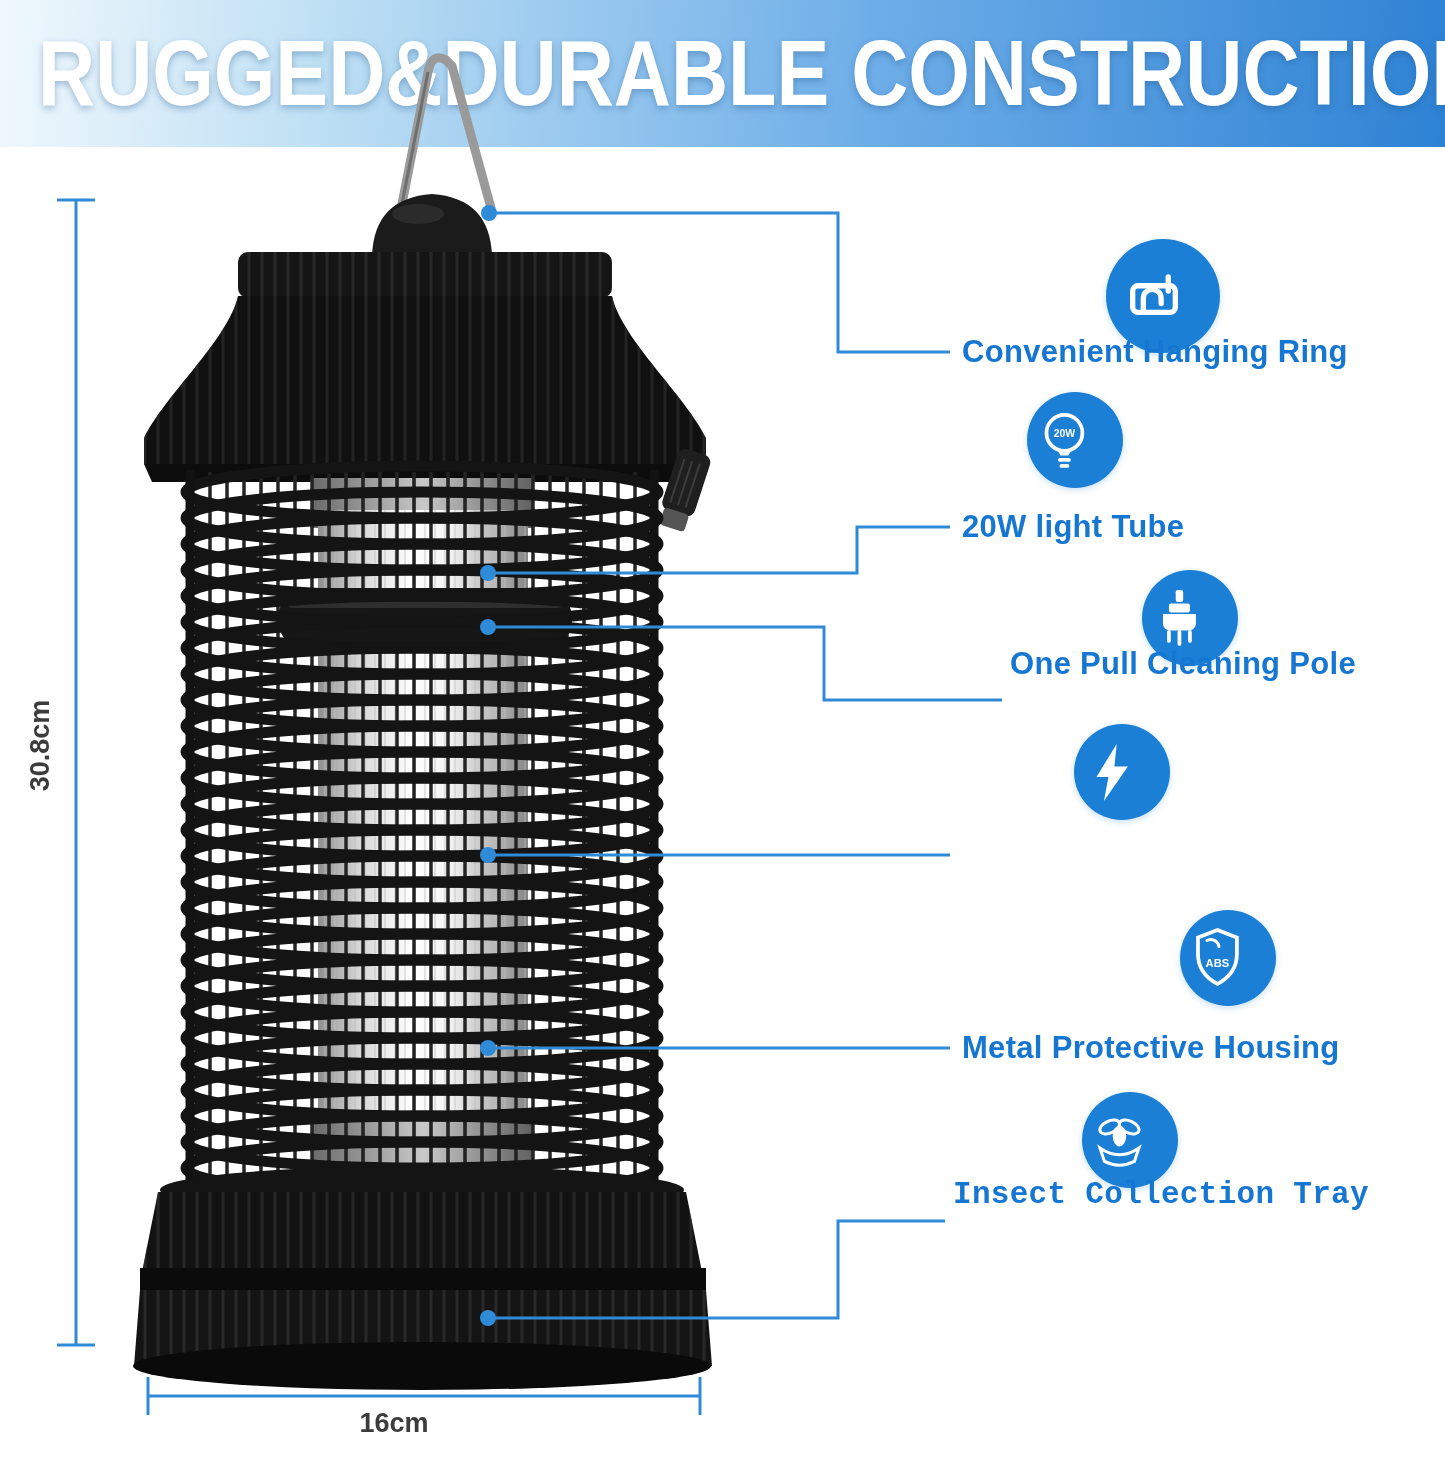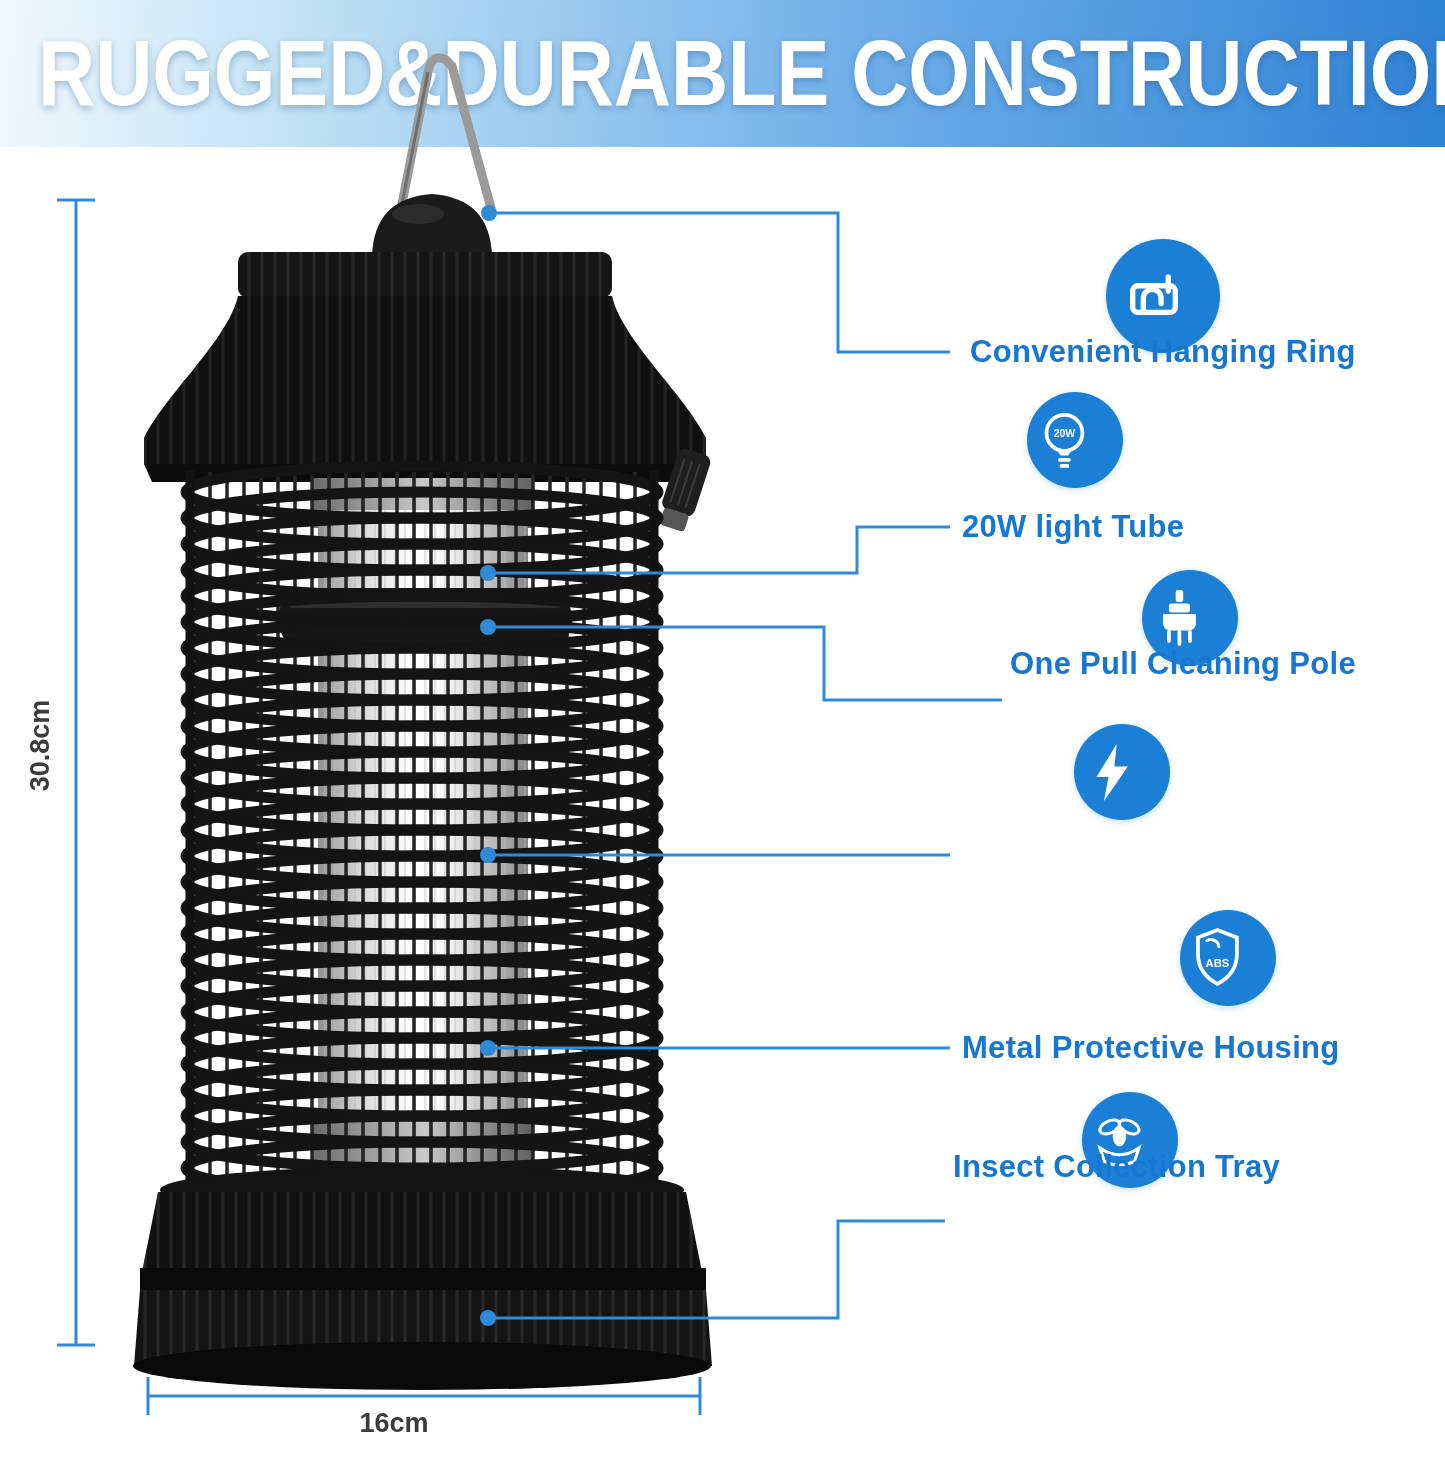--- a/index.html
+++ b/index.html
@@ -192,21 +192,21 @@
   <div class="dim-label vertical" style="left:-18px;top:730px;width:116px;">30.8cm</div>
   <div class="dim-label" style="left:334px;top:1408px;width:120px;">16cm</div>
 
   <div class="f-icon" style="left:1106px;top:239px;width:114px;height:114px;">
     <svg viewBox="0 0 100 100">
       <rect x="30" y="38" width="48" height="30" rx="6" fill="none" stroke="#ffffff" stroke-width="6"></rect>
       <path d="M42,68 v-16 a10,10 0 0,1 20,0 v6" fill="none" stroke="#ffffff" stroke-width="6" stroke-linecap="round"></path>
       <line x1="70" y1="28" x2="70" y2="44" stroke="#ffffff" stroke-width="6" stroke-linecap="round"></line>
     </svg>
   </div>
-  <div class="f-label" style="left:962px;top:334px;margin-left:8px;">Convenient Hanging Ring</div>
+  <div class="f-label" style="left:962px;top:334px;">Convenient Hanging Ring</div>
 
   <div class="f-icon" style="left:1027px;top:392px;width:96px;height:96px;">
     <svg viewBox="0 0 100 100">
       <circle cx="50" cy="40" r="24" fill="none" stroke="#ffffff" stroke-width="5"></circle>
       <text x="50" y="45" font-size="14" font-weight="bold" fill="#ffffff" text-anchor="middle" font-family="Liberation Sans, sans-serif">20W</text>
       <path d="M42,62 l4,6 h8 l4,-6" fill="none" stroke="#ffffff" stroke-width="4"></path>
       <line x1="44" y1="76" x2="56" y2="76" stroke="#ffffff" stroke-width="5" stroke-linecap="round"></line>
       <line x1="46" y1="84" x2="54" y2="84" stroke="#ffffff" stroke-width="5" stroke-linecap="round"></line>
     </svg>
   </div>
@@ -240,15 +240,15 @@
   <div class="f-label" style="left:962px;top:1030px;">Metal Protective Housing</div>
 
   <div class="f-icon" style="left:1082px;top:1092px;width:96px;height:96px;">
     <svg viewBox="0 0 100 100">
       <ellipse cx="37" cy="32" rx="14" ry="8" fill="none" stroke="#ffffff" stroke-width="4" transform="rotate(-25 37 32)"></ellipse>
       <ellipse cx="63" cy="32" rx="14" ry="8" fill="none" stroke="#ffffff" stroke-width="4" transform="rotate(25 63 32)"></ellipse>
       <ellipse cx="50" cy="44" rx="9" ry="14" fill="#ffffff"></ellipse>
       <path d="M24,60 q26,18 52,0 l-6,18 q-20,10 -40,0 z" fill="none" stroke="#ffffff" stroke-width="4"></path>
     </svg>
   </div>
-  <div class="f-label" style="left:953px;top:1149px;">Insect Collection Tray</div>
+  <div class="f-label" style="left:953px;top:1177px;font-family:Liberation Mono, monospace;">Insect Collection Tray</div>
 
 </div>
 
 </body></html>

